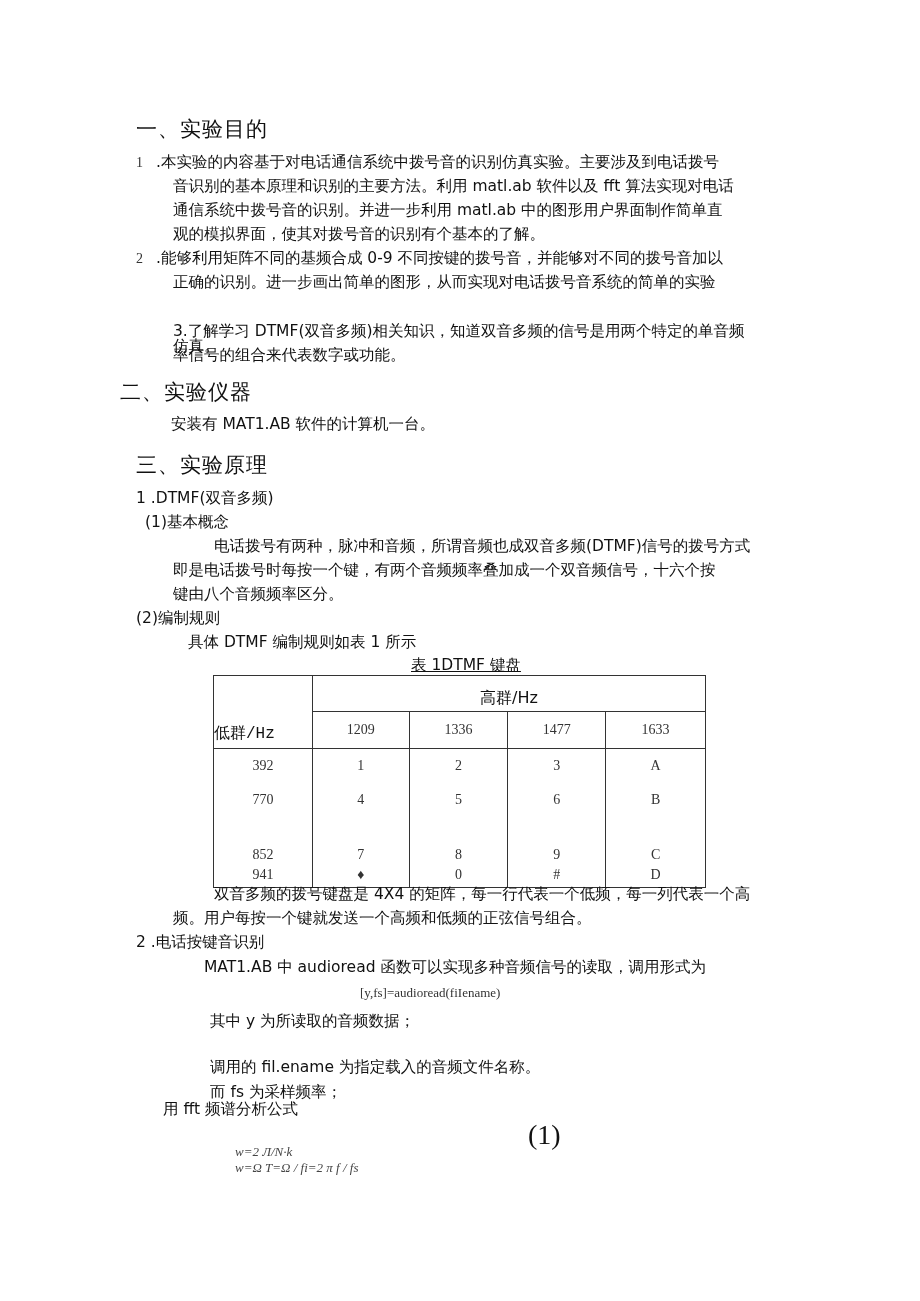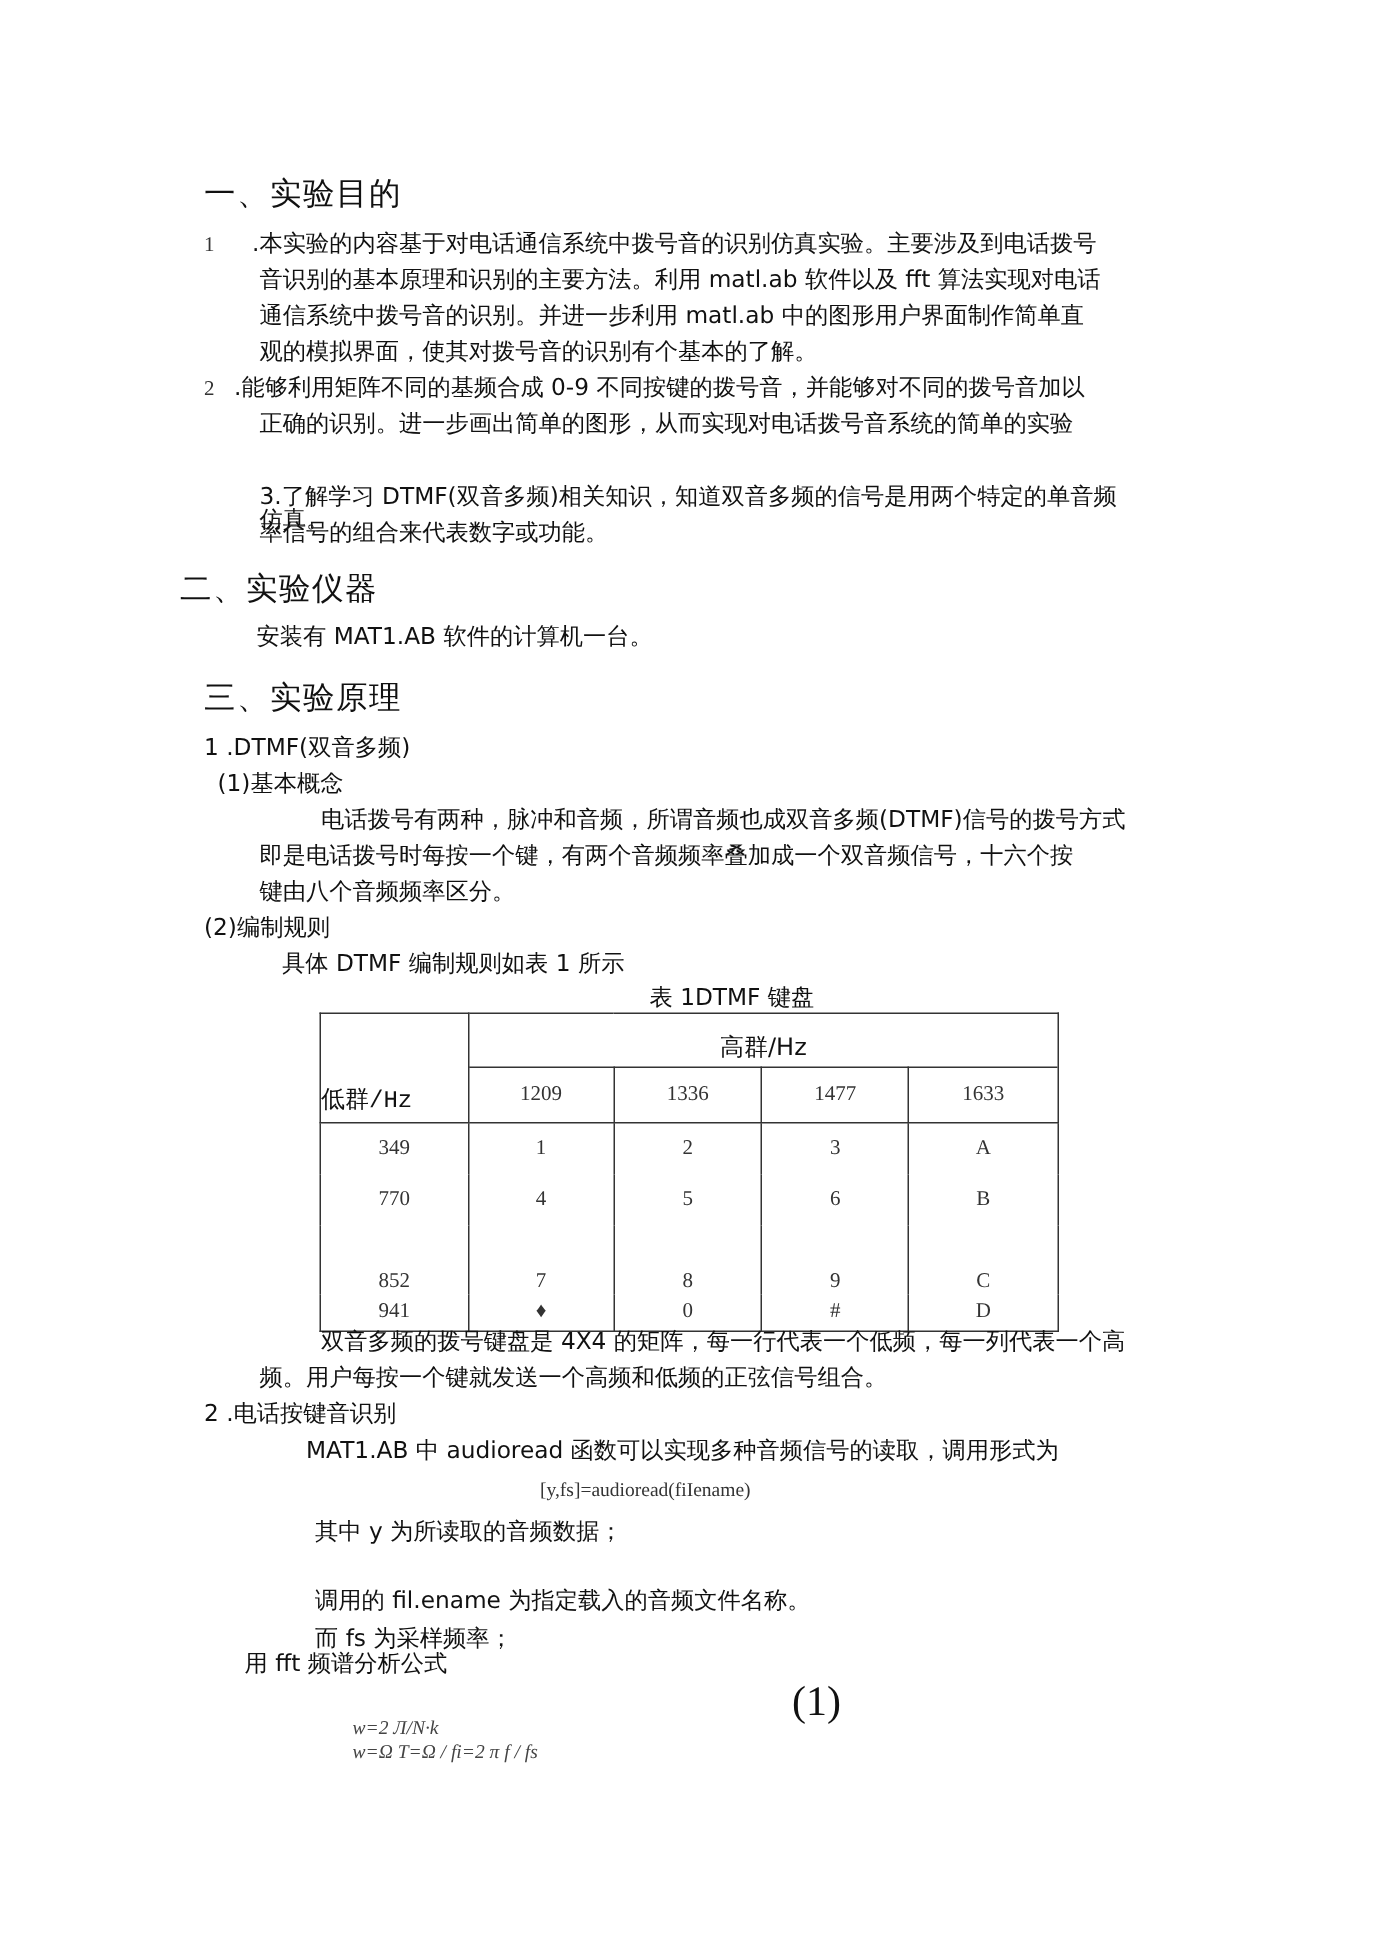--- a/index.html
+++ b/index.html
@@ -25,21 +25,21 @@
   .r.last td { height: 24px; border-bottom: 1px solid #333; }
   .r.tall td { height: 46px; vertical-align: bottom; }
   .highlabel .cjk { font-family: "DejaVu Sans", sans-serif; font-size: 16px; color:#111; }
 </style>
 </head>
 <body>
 
 <div class="abs h1" style="left:136px;top:115px;">一、实验目的</div>
 
 <div class="abs p" style="left:136px;top:151px;"><span class="num">1</span></div>
-<div class="abs p" style="left:156px;top:151px;margin-left:12px;">.本实验的内容基于对电话通信系统中拨号音的识别仿真实验。主要涉及到电话拨号</div>
+<div class="abs p" style="left:156px;top:151px;">.本实验的内容基于对电话通信系统中拨号音的识别仿真实验。主要涉及到电话拨号</div>
 <div class="abs p" style="left:173px;top:175px;">音识别的基本原理和识别的主要方法。利用 matl.ab 软件以及 fft 算法实现对电话</div>
 <div class="abs p" style="left:173px;top:199px;">通信系统中拨号音的识别。并进一步利用 matl.ab 中的图形用户界面制作简单直</div>
 <div class="abs p" style="left:173px;top:223px;">观的模拟界面，使其对拨号音的识别有个基本的了解。</div>
 
 <div class="abs p" style="left:136px;top:247px;"><span class="num">2</span></div>
 <div class="abs p" style="left:156px;top:247px;">.能够利用矩阵不同的基频合成 0-9 不同按键的拨号音，并能够对不同的拨号音加以</div>
 <div class="abs p" style="left:173px;top:271px;">正确的识别。进一步画出简单的图形，从而实现对电话拨号音系统的简单的实验</div>
 <div class="abs p" style="left:173px;top:296px;margin-top:39px;">仿真。</div>
 
 <div class="abs p" style="left:173px;top:320px;">3.了解学习 DTMF(双音多频)相关知识，知道双音多频的信号是用两个特定的单音频</div>
@@ -51,21 +51,21 @@
 <div class="abs h1" style="left:136px;top:451px;">三、实验原理</div>
 <div class="abs p" style="left:136px;top:487px;">1  .DTMF(双音多频)</div>
 <div class="abs p" style="left:120px;top:511px;margin-left:25px;">(1)基本概念</div>
 
 <div class="abs p" style="left:214px;top:535px;">电话拨号有两种，脉冲和音频，所谓音频也成双音多频(DTMF)信号的拨号方式</div>
 <div class="abs p" style="left:173px;top:559px;">即是电话拨号时每按一个键，有两个音频频率叠加成一个双音频信号，十六个按</div>
 <div class="abs p" style="left:173px;top:583px;">键由八个音频频率区分。</div>
 
 <div class="abs p" style="left:136px;top:607px;">(2)编制规则</div>
 <div class="abs p" style="left:188px;top:631px;">具体 DTMF 编制规则如表 1 所示</div>
-<div class="abs p" style="left:433px;top:654px;">表 1DTMF 键盘</div>
+<div class="abs p" style="left:411px;top:654px;text-decoration:underline;">表 1DTMF 键盘</div>
 
 <table class="keypad">
   <colgroup>
     <col style="width:99px">
       <col style="width:97px">
       <col style="width:99px">
       <col style="width:98px">
       <col style="width:100px">
   </colgroup>
   <tbody>
@@ -73,21 +73,21 @@
     <td rowspan="2" class="lowlabel" style="border-top:1px solid #333;border-bottom:1px solid #333;padding-bottom:4px;"><span class="cjk">低群/Hz</span></td>
     <td colspan="4" class="highlabel" style="vertical-align:bottom;padding-bottom:2px;"><span class="cjk">高群/Hz</span></td>
   </tr>
   <tr class="hdr-freq">
     <td>1209</td>
     <td>1336</td>
     <td>1477</td>
     <td>1633</td>
   </tr>
   <tr class="r">
-    <td>349</td>
+    <td>392</td>
     <td>1</td>
     <td>2</td>
     <td>3</td>
     <td>A</td>
   </tr>
   <tr class="r">
     <td>770</td>
     <td>4</td>
     <td>5</td>
     <td>6</td>

